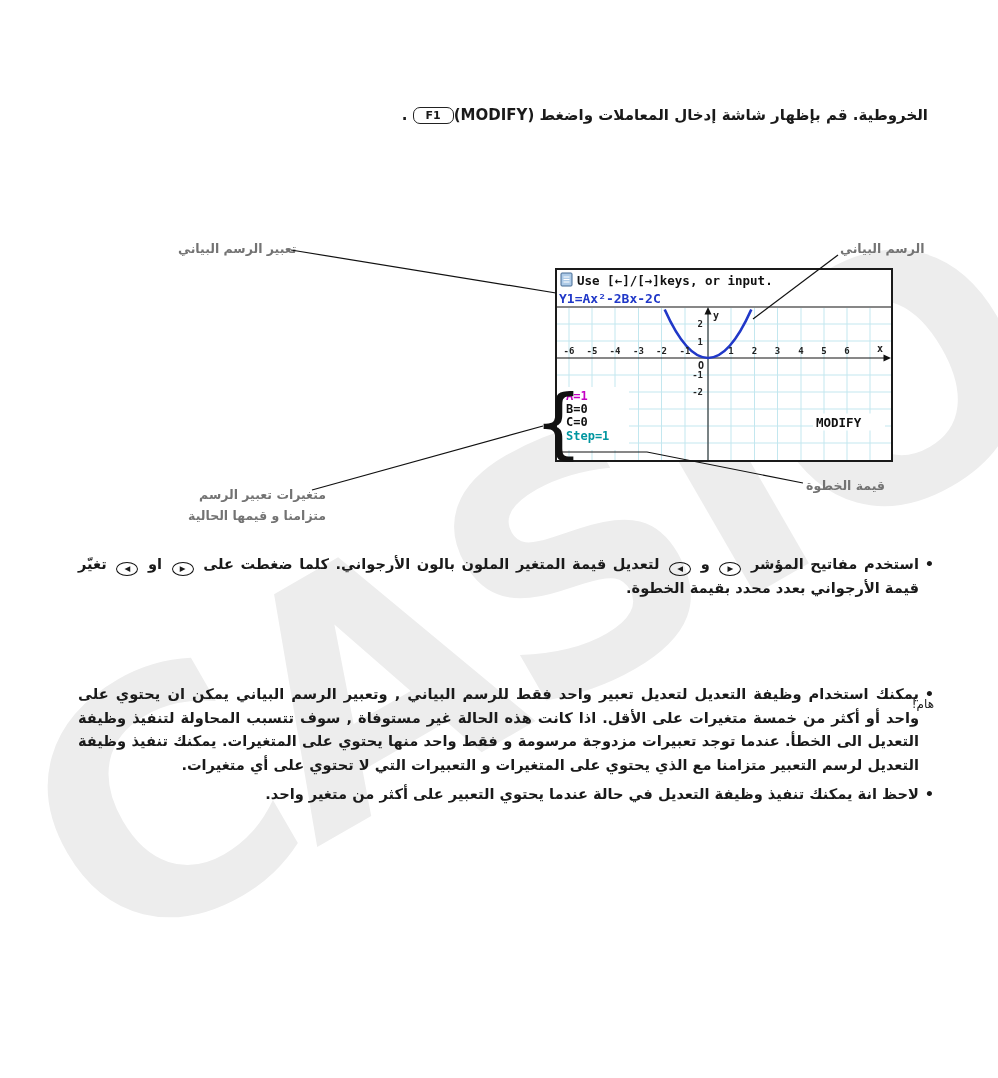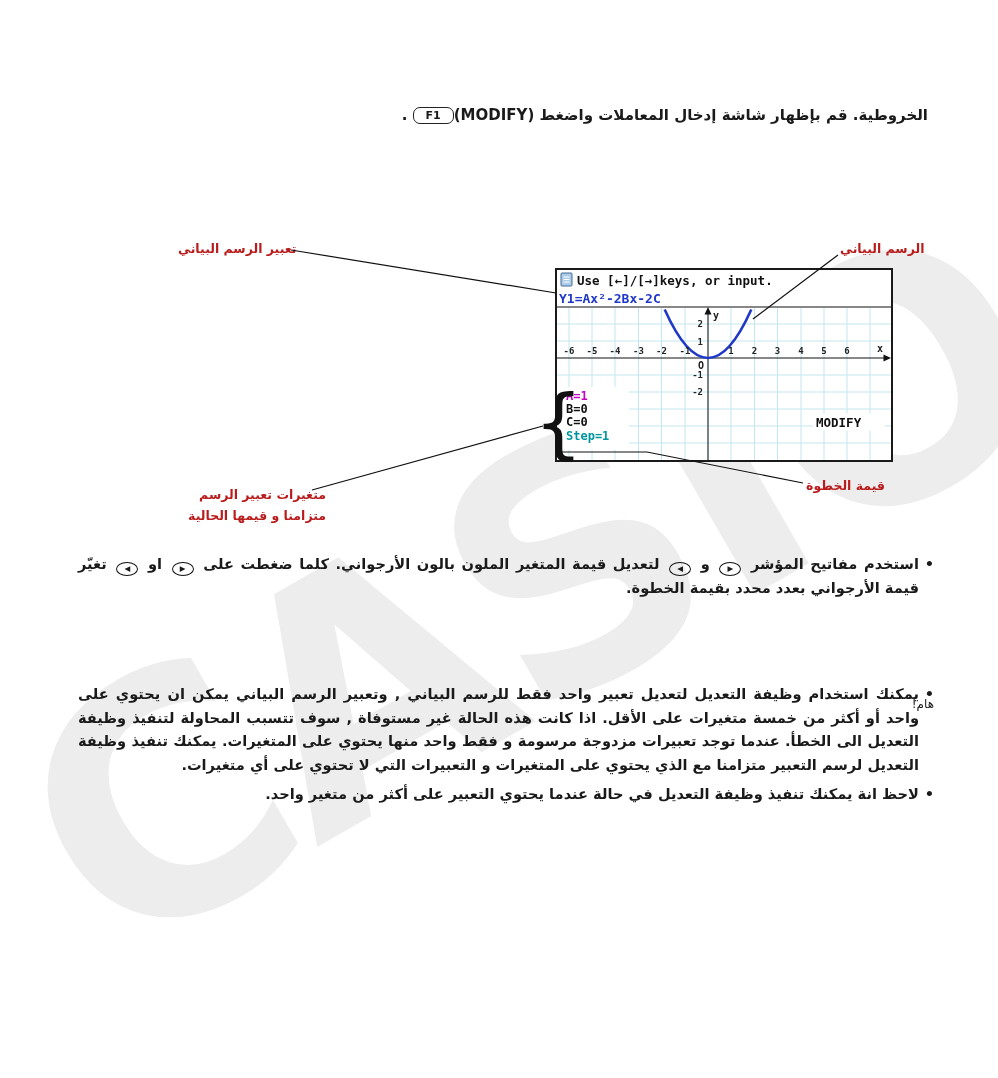--- a/index.html
+++ b/index.html
@@ -10,21 +10,21 @@
   .content{position:absolute;inset:0;z-index:1}
   .rtl{direction:rtl;unicode-bidi:embed}
   .intro1{position:absolute;top:106px;right:70px;font-size:15px;font-weight:bold;white-space:nowrap}
   .intro2{position:absolute;top:150px;right:70px;font-size:15px;font-weight:bold;white-space:nowrap}
   .keycap{display:inline-block;border:1.5px solid #222;border-radius:7px;padding:0 12px;font-size:11px;
           font-weight:bold;line-height:15px;vertical-align:1px;font-family:"DejaVu Sans",sans-serif}
   .ltr-run{direction:ltr;unicode-bidi:embed}
   
   .diagram{position:absolute;left:0;top:230px;width:998px;height:312px}
   .overlay{position:absolute;left:0;top:0;width:998px;height:312px;z-index:3;pointer-events:none}
-  .dlabel{position:absolute;font-size:12.5px;font-weight:bold;color:#b91c1c;z-index:2;white-space:nowrap;direction:rtl}
+  .dlabel{position:absolute;font-size:12.5px;font-weight:bold;color:#737373;z-index:2;white-space:nowrap;direction:rtl}
   .lbl-expr{left:178px;top:11px}
   .lbl-graph{left:840px;top:11px}
   .lbl-vars{left:126px;top:254px;width:200px;line-height:21px;white-space:normal}
   .lbl-step{left:806px;top:248px}
   .screen{position:absolute;left:555px;top:38px;width:338px;height:194px;border:2px solid #1a1a1a;background:#fff;z-index:1}
   .screen svg{display:block}
   .tick{font:bold 9px "DejaVu Sans Mono",monospace;fill:#222}
   .axis-letter{font:bold 10px "DejaVu Sans Mono",monospace;fill:#222}
   .origin{font:bold 10px "DejaVu Sans Mono",monospace;fill:#222}
   .status{font:bold 12.5px "DejaVu Sans Mono",monospace;fill:#111}

